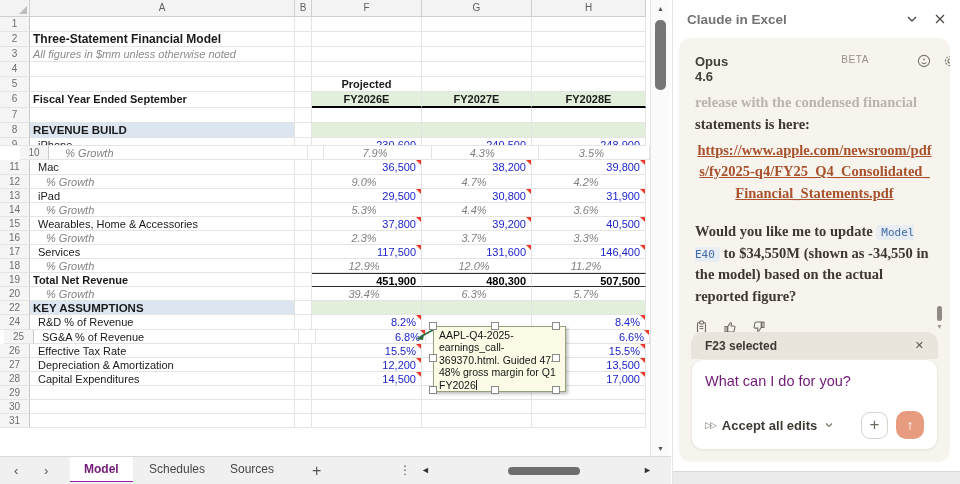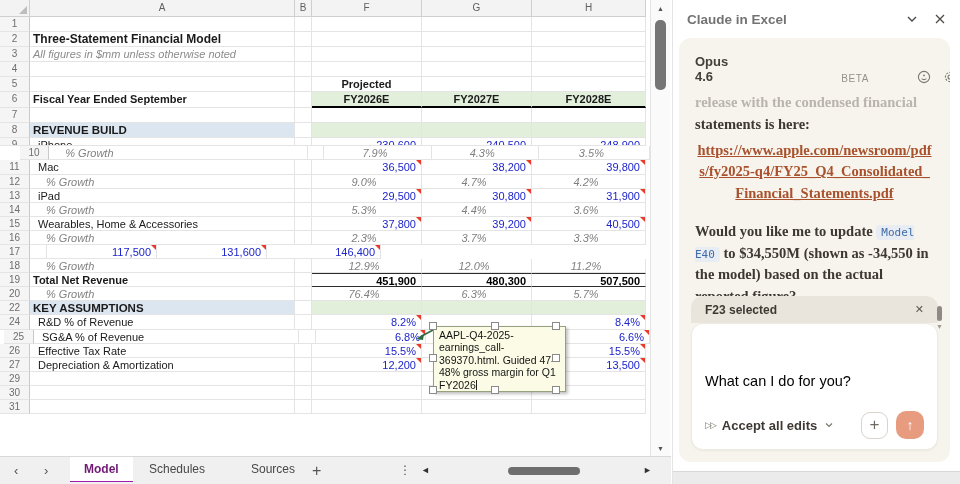--- a/index.html
+++ b/index.html
@@ -54,21 +54,21 @@
   .tab{position:absolute;top:0;height:24px;line-height:24px;padding:0 14px;font-size:12px;color:#474747;}
   .tab.active{background:#fff;color:#701a75;font-weight:bold;border-bottom:1px solid #a21caf;}
   .hthumb{position:absolute;left:508px;top:10px;width:72px;height:8px;background:#6e6e6e;border-radius:4px;}
   
   .panel{position:absolute;left:672px;top:0;width:288px;height:484px;background:#fff;border-left:1px solid #e4e4e4;box-sizing:border-box;}
   .panel-h{height:38px;display:flex;align-items:center;padding:0 14px;}
   .panel-title{font-size:13.5px;font-weight:600;color:#737373;}
   .ph-icons{margin-left:auto;display:flex;gap:16px;color:#4d4a45;}
   .card{position:absolute;left:6px;right:10px;top:38px;bottom:22px;background:#f6f4ed;border-radius:12px;
         display:flex;flex-direction:column;overflow:hidden;}
-  .model-row{display:flex;align-items:flex-end;padding:16px 16px 4px;gap:48px;}
+  .model-row{display:flex;align-items:flex-start;padding:16px 16px 4px;gap:48px;}
   .model-name{font-size:13px;font-weight:600;color:#43403a;}
   .beta{font-size:10px;color:#96918a;letter-spacing:.6px;margin-left:12px;}
   .mr-icons{margin-left:auto;display:flex;gap:12px;color:#7a766e;}
   .msg{flex:1;padding:4px 16px 0;font-family:"Liberation Serif","DejaVu Serif",serif;font-weight:600;
        font-size:14.5px;line-height:1.5;color:#3d3831;overflow:hidden;}
   .faded{display:block;color:#b9b5ad;}
   .dark{display:block;}
   .link{display:block;text-align:center;color:#a8512c;text-decoration:underline;word-break:break-all;margin:4px 0 0;}
   .ask{margin:16px 0 0;}
   .chip{font-family:"DejaVu Sans Mono",monospace;font-size:11px;font-weight:normal;color:#3f6ca6;
@@ -76,21 +76,21 @@
   .actions{display:flex;gap:15px;margin-top:12px;color:#6e6a62;}
   .actions svg{display:block;}
   .mini-thumb{position:absolute;right:8px;top:268px;width:5px;height:15px;border-radius:3px;background:#8f8b84;}
   .mini-arrow{position:absolute;right:7px;top:285px;font-size:7px;color:#a09c94;}
   .composer{margin:0 12px 12px;}
   .selbar{height:27px;background:#e9e5dc;border-radius:12px 12px 0 0;display:flex;align-items:center;
           padding:0 14px;font-size:12px;font-weight:bold;color:#3e3a33;}
   .selbar .x{margin-left:auto;font-weight:normal;color:#5c5852;font-size:11px;}
   .inputcard{background:#fff;border-radius:12px;border:1px solid #eceae2;box-shadow:0 1px 2px rgba(0,0,0,.05);
              padding:13px 13px 10px;}
-  .placeholder{color:#000000;font-size:14.5px;margin-top:36px;}
+  .placeholder{color:#701a75;font-size:14.5px;}
   .inputrow{display:flex;align-items:center;margin-top:22px;}
   .accept{display:flex;align-items:center;gap:7px;font-size:13px;font-weight:bold;color:#3e3a33;}
   .ff{color:#7a766d;font-size:9px;letter-spacing:-2px;font-weight:normal;}
   .btns{margin-left:auto;display:flex;gap:8px;align-items:center;}
   .plusbtn{width:27px;height:27px;border-radius:9px;background:#fff;border:1px solid #d8d4cc;color:#6e6a62;
            font-size:17px;line-height:24px;text-align:center;box-sizing:border-box;}
   .sendbtn{width:28px;height:28px;border-radius:10px;background:#e79b7f;color:#fff;font-size:14px;
            line-height:28px;text-align:center;font-weight:bold;}
   .panel-foot{position:absolute;left:0;right:0;bottom:0;height:12px;background:#ebebeb;border-top:1px solid #d8d8d8;}
   svg{vertical-align:middle;}
@@ -233,20 +233,21 @@
         <div class="row" style="height: 14.1px;">
           <div class="c rn">16</div>
           <div class="c a gr">% Growth</div>
           <div class="c b"></div>
           <div class="c f pct">2.3%</div>
           <div class="c g pct">3.7%</div>
           <div class="c h pct">3.3%</div>
         </div>
         <div class="row" style="height: 14.1px;">
           <div class="c rn">17</div>
+          <div class="c a lbl">Services</div>
           <div class="c b"></div>
           <div class="c f val tri">117,500</div>
           <div class="c g val tri">131,600</div>
           <div class="c h val tri">146,400</div>
         </div>
         <div class="row" style="height: 14.1px;">
           <div class="c rn">18</div>
           <div class="c a gr">% Growth</div>
           <div class="c b"></div>
           <div class="c f pct">12.9%</div>
@@ -258,21 +259,21 @@
           <div class="c a bold">Total Net Revenue</div>
           <div class="c b"></div>
           <div class="c f total">451,900</div>
           <div class="c g total">480,300</div>
           <div class="c h total">507,500</div>
         </div>
         <div class="row" style="height: 14.1px;">
           <div class="c rn">20</div>
           <div class="c a gr">% Growth</div>
           <div class="c b"></div>
-          <div class="c f pct">76.4%</div>
+          <div class="c f pct">39.4%</div>
           <div class="c g pct">6.3%</div>
           <div class="c h pct">5.7%</div>
         </div>
         <div class="row" style="height: 14.1px;">
           <div class="c rn">22</div>
           <div class="c a sec">KEY ASSUMPTIONS</div>
           <div class="c b"></div>
           <div class="c f green"></div>
           <div class="c g green"></div>
           <div class="c h green"></div>
@@ -301,20 +302,28 @@
           <div class="c g"></div>
           <div class="c h valp tri">15.5%</div>
         </div>
         <div class="row" style="height: 14.1px;">
           <div class="c rn">27</div>
           <div class="c a lbl">Depreciation &amp; Amortization</div>
           <div class="c b"></div>
           <div class="c f val tri">12,200</div>
           <div class="c g val tri">12,800</div>
           <div class="c h val tri">13,500</div>
+        </div>
+        <div class="row" style="height: 14.1px;">
+          <div class="c rn">28</div>
+          <div class="c a lbl">Capital Expenditures</div>
+          <div class="c b"></div>
+          <div class="c f val tri">14,500</div>
+          <div class="c g val tri">16,000</div>
+          <div class="c h val tri">17,000</div>
         </div>
         <div class="row" style="height: 14.1px;">
           <div class="c rn">29</div>
           <div class="c a"></div>
           <div class="c b"></div>
           <div class="c f"></div>
           <div class="c g"></div>
           <div class="c h"></div>
         </div>
         <div class="row" style="height: 14.1px;">
@@ -360,21 +369,21 @@
     <div class="thumb"></div>
     <div class="dn">▼</div>
   </div>
 
   <div class="tabbar">
     <div class="tb-el" style="left:14px;font-size:13px;">‹</div>
     <div class="tb-el" style="left:44px;font-size:13px;">›</div>
     <div id="tabs">
         <div class="tab active" style="left: 70px;">Model</div>
         <div class="tab" style="left: 135px;">Schedules</div>
-        <div class="tab" style="left: 237px;">Sources</div>
+        <div class="tab" style="left: 216px;">Sources</div>
       </div>
     <div class="tb-el" style="left:312px;font-size:16px;">+</div>
     <div class="tb-el" style="left:399px;font-size:12px;">⋮</div>
     <div class="tb-el" style="left:421px;font-size:9px;color:#333;">◄</div>
     <div class="hthumb"></div>
     <div class="tb-el" style="left:643px;font-size:9px;color:#333;">►</div>
   </div>
 
   <div class="panel">
     <div class="panel-h">

